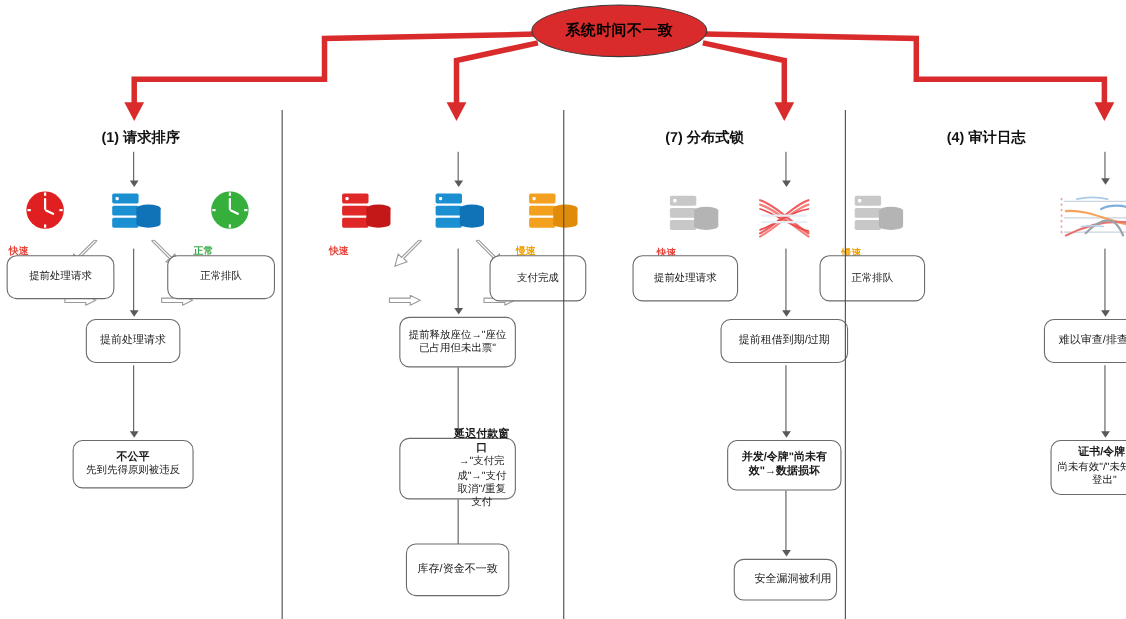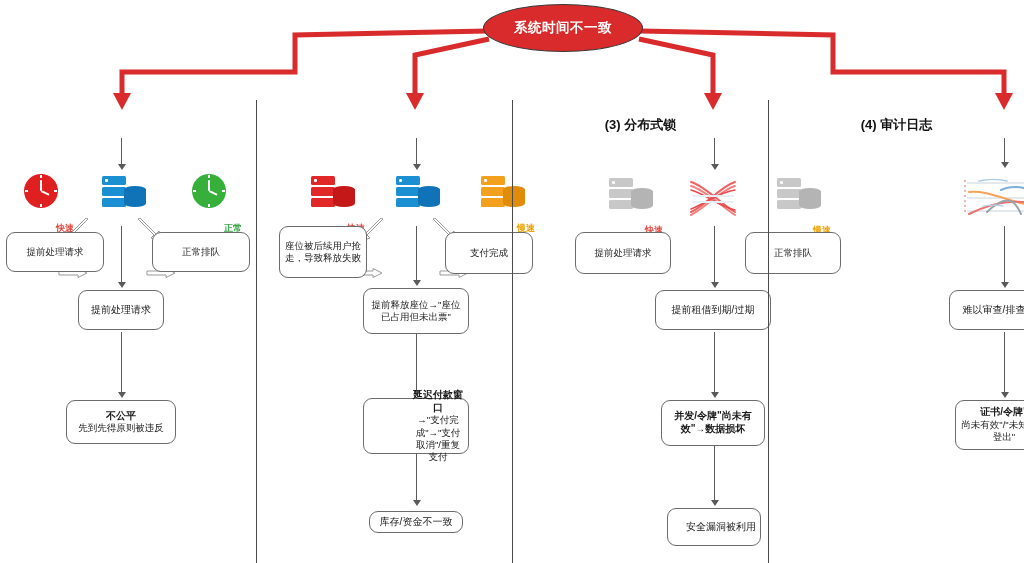--- a/index.html
+++ b/index.html
@@ -9,21 +9,21 @@
     color:#222;overflow:hidden;position:relative;
   }
   #stage{position:relative;width:1024px;height:563px;}
 
   
   .connector-layer{position:absolute;left:0;top:0;width:1024px;height:563px;pointer-events:none;}
   .root-node{
     position:absolute;left:483px;top:4px;width:160px;height:48px;
     background:#d92b2b;border:1.3px solid #3a3a3a;border-radius:50%;
     display:flex;align-items:center;justify-content:center;
-    color:#ffffff;font-size:13.5px;font-weight:bold;letter-spacing:.5px;
+    color:#000000;font-size:13.5px;font-weight:bold;letter-spacing:.5px;
     box-sizing:border-box;
   }
 
   
   .col{position:absolute;top:100px;width:256px;height:463px;box-sizing:border-box;}
   .col.c1{left:0px;}
   .col.c2{left:256px;border-left:1px solid #4a4a4a;}
   .col.c3{left:512px;border-left:1px solid #4a4a4a;}
   .col.c4{left:768px;border-left:1px solid #4a4a4a;}
   .col-title{
@@ -32,21 +32,21 @@
   }
 
   
   .vline{position:absolute;background:#5a5a5a;width:1px;}
   .varrow{position:absolute;width:0;height:0;border-left:4px solid transparent;border-right:4px solid transparent;border-top:6px solid #5a5a5a;}
 
   
   .icon-row{position:absolute;top:72px;left:0;width:100%;height:60px;}
   .iconwrap{position:absolute;width:54px;height:54px;}
   .icon-cap{
-    position:absolute;top:50px;left:-6px;width:66px;text-align:right;
+    position:absolute;top:50px;left:-6px;width:66px;text-align:left;
     font-size:9px;font-weight:bold;
   }
   .cap-fast{color:#e8453c;}
   .cap-normal{color:#38a845;}
   .cap-slow{color:#f0a000;font-family:Liberation Serif, serif;}
 
   
   .clock{width:34px;height:34px;border-radius:50%;position:relative;margin:2px auto 0;}
   .clock.red{background:#e02020;}
   .clock.green{background:#36b03a;}
@@ -113,20 +113,21 @@
       <polygon points="704,93 722,93 713,110"></polygon>
       <polygon points="995,93 1013,93 1004,110"></polygon>
     </g>
   </svg>
 
   <div class="root-node">
     <span>系统时间不一致</span>
   </div>
 
   <div class="col c1">
+    <div class="col-title">(1) 请求排序</div>
 
     <div class="vline" style="left:121px;top:38px;height:28px;"></div>
     <div class="varrow" style="left:118px;top:64px;"></div>
 
     <div class="icon-row">
       <div class="iconwrap" style="left:14px;top:0;">
         <div class="clock red">
           <div class="tick t1"></div>
             <div class="tick t2"></div>
             <div class="tick t3"></div>
@@ -265,23 +266,20 @@
       </svg>
     </div>
 
     <svg class="diag" style="left:100px;top:118px;" viewBox="0 0 28 26">
       <path d="M26,1 L10,17 L13,20 L2,24 L5,13 L8,16 L24,0 Z" fill="#fff" stroke="#999" stroke-width="1"></path>
     </svg>
     <svg class="diag" style="left:174px;top:118px;" viewBox="0 0 28 26">
       <path d="M2,1 L18,17 L15,20 L26,24 L23,13 L20,16 L4,0 Z" fill="#fff" stroke="#999" stroke-width="1"></path>
     </svg>
 
-    <div class="box" style="left:22px;top:126px;width:88px;height:52px;">
-      <span class="txt">座位被后续用户抢走，导致释放失败</span>
-    </div>
     <div class="box" style="left:188px;top:132px;width:88px;height:42px;">
       <span class="txt single">支付完成</span>
     </div>
 
     <div class="vline" style="left:159px;top:126px;height:56px;"></div>
     <div class="varrow" style="left:156px;top:180px;"></div>
 
     <div class="box wide" style="left:106px;top:188px;width:106px;height:46px;">
       <span class="txt">提前释放座位→"座位已占用但未出票"</span>
     </div>
@@ -292,27 +290,27 @@
     <div class="box wide" style="left:106px;top:298px;width:106px;height:56px;padding-left:48px;">
       <span class="txt">
         <b>延迟付款窗口</b>
         <span>→"支付完成"→"支付取消"/重复支付</span>
       </span>
     </div>
 
     <div class="vline" style="left:159px;top:354px;height:48px;"></div>
     <div class="varrow" style="left:156px;top:400px;"></div>
 
-    <div class="box single" style="left:112px;top:411px;width:94px;height:22px;">
+    <div class="box single" style="left:112px;top:394px;width:94px;height:48px;">
       <span class="txt">库存/资金不一致</span>
     </div>
   </div>
 
   <div class="col c3">
-    <div class="col-title">(3) 分布式锁</div>
+    <div class="col-title">(7) 分布式锁</div>
 
     <div class="vline" style="left:201px;top:38px;height:28px;"></div>
     <div class="varrow" style="left:198px;top:64px;"></div>
 
     <div class="icon-row">
       <div class="iconwrap" style="left:90px;top:2px;">
         <div class="server gray">
           <div class="bar b1">
               <i class="led"></i>
             </div>

